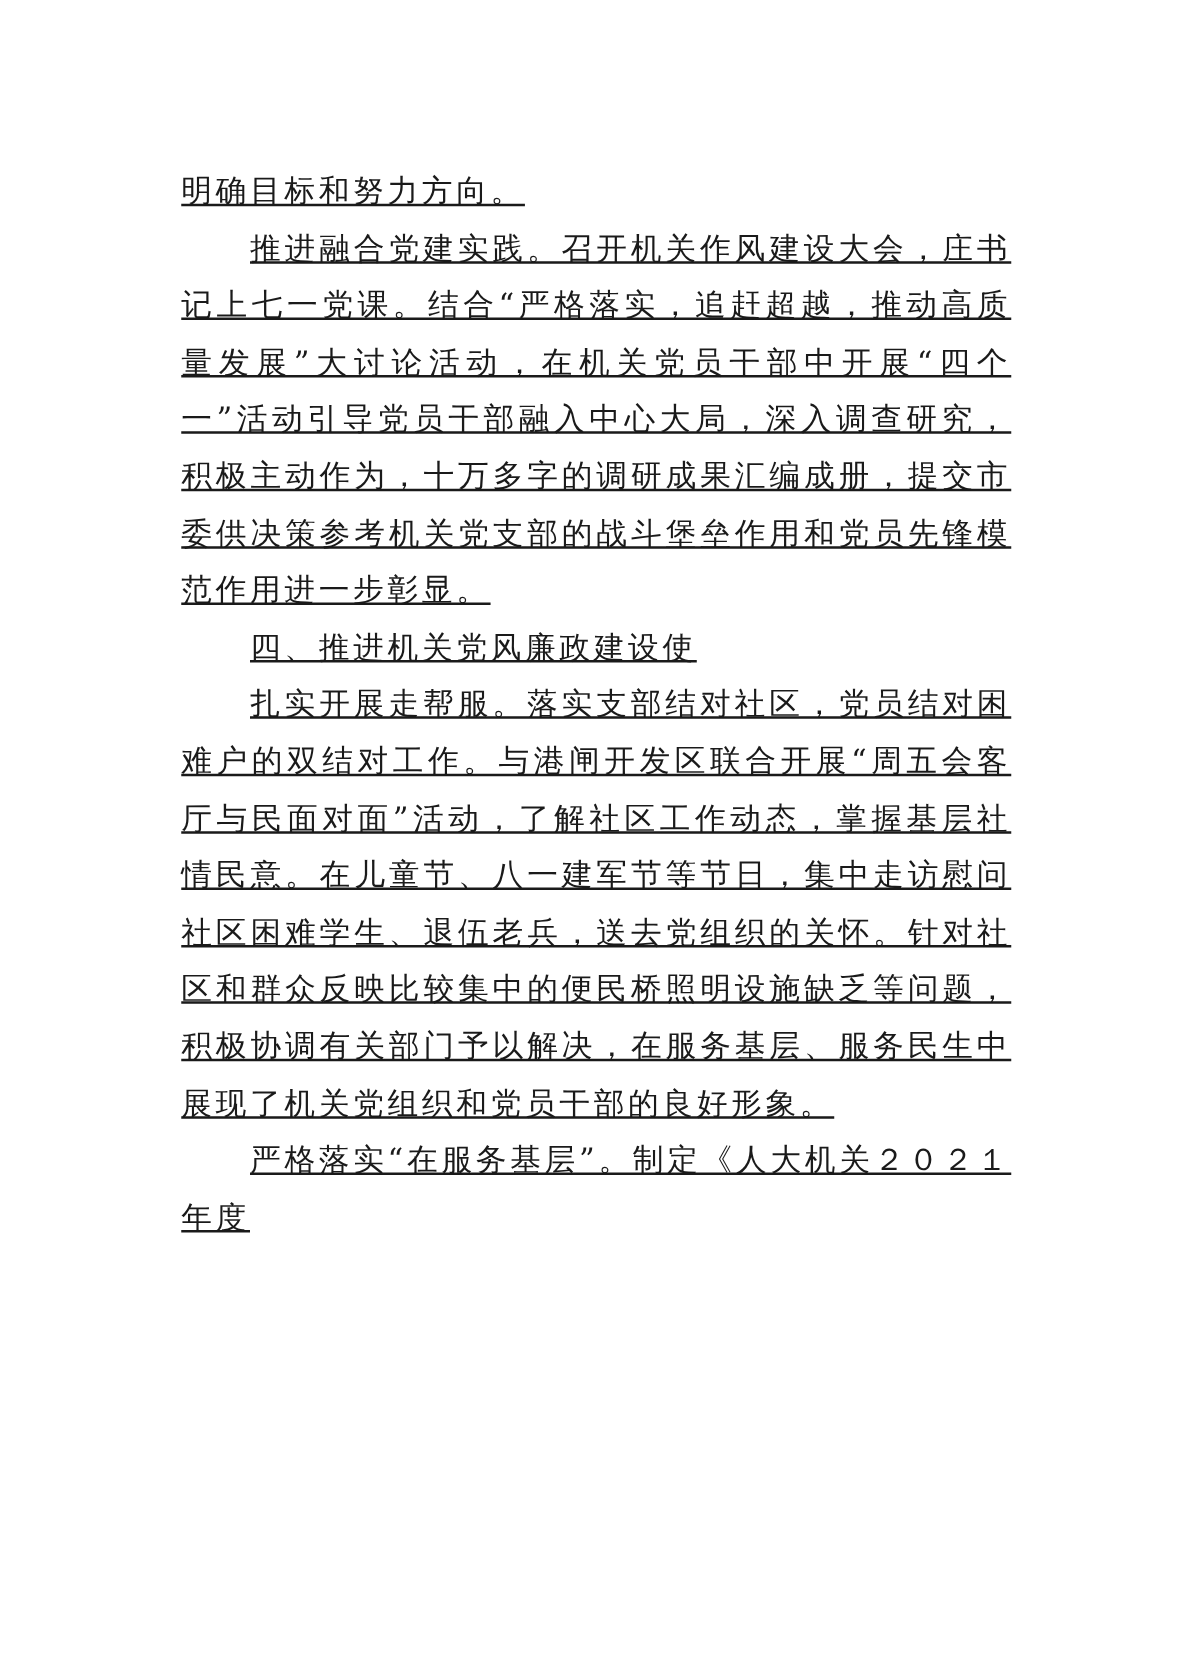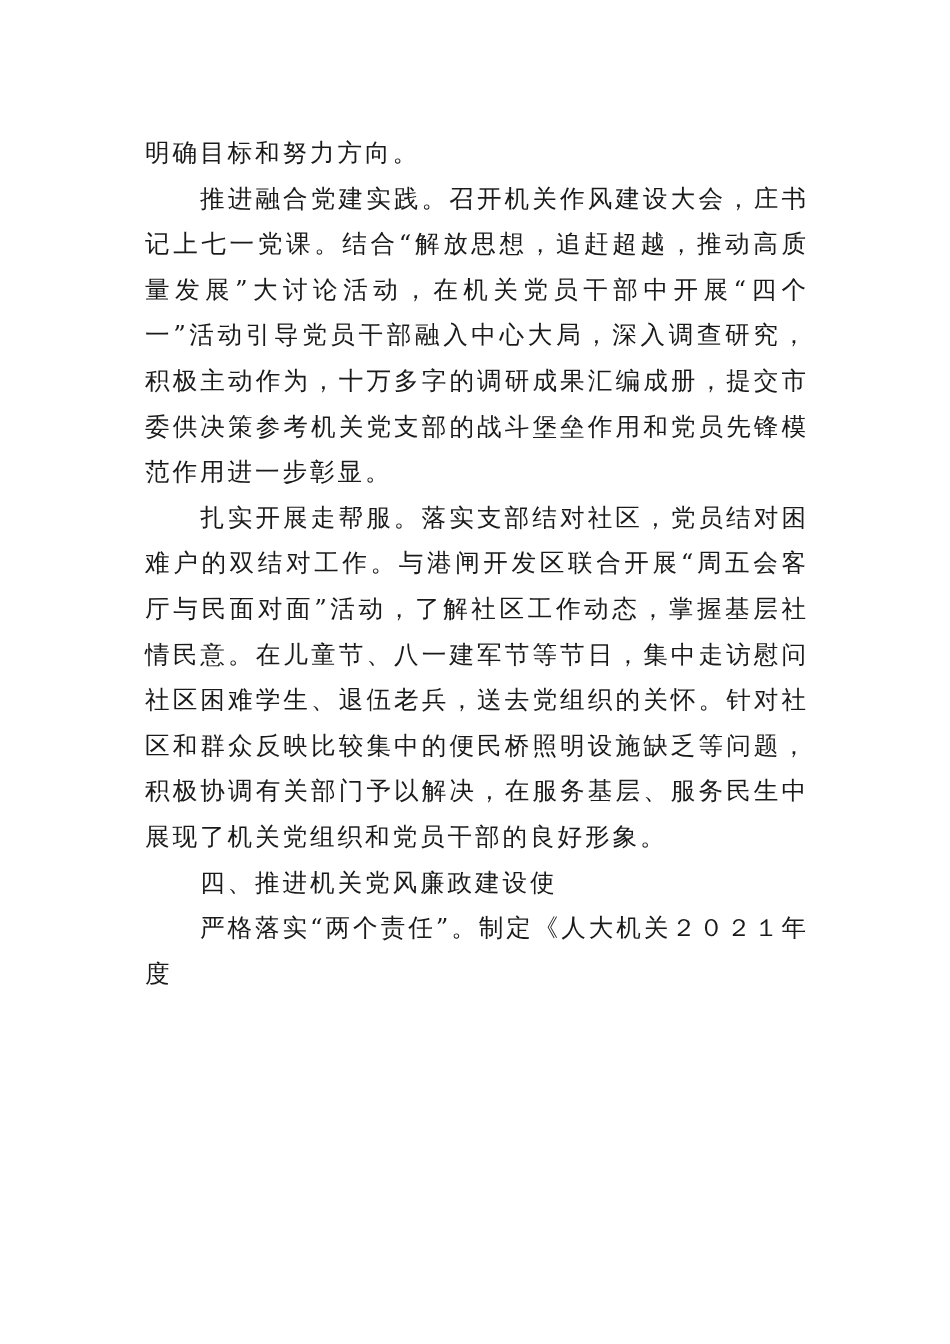--- a/index.html
+++ b/index.html
@@ -8,25 +8,25 @@
     position: absolute;
     left: 145px;
     top: 130px;
     width: 664px;
     font-family: "DejaVu Serif", "Liberation Serif", serif;
     font-size: 24.6px;
     line-height: 45.6px;
     color: #1a1a1a;
     letter-spacing: 2.9px;
   }
-  .para { margin: 0; padding: 0; text-align: justify; text-align-last: left; }
+  .para { margin: 0; padding: 0; text-align: justify; text-align-last: left; text-decoration: underline; }
   .indent { text-indent: 55px; }
 </style>
 </head>
 <body>
 
 <div class="page">
   <p class="para">明确目标和努力方向。</p>
-  <p class="para indent">推进融合党建实践。召开机关作风建设大会，庄书记上七一党课。结合“解放思想，追赶超越，推动高质量发展”大讨论活动，在机关党员干部中开展“四个一”活动引导党员干部融入中心大局，深入调查研究，积极主动作为，十万多字的调研成果汇编成册，提交市委供决策参考机关党支部的战斗堡垒作用和党员先锋模范作用进一步彰显。</p>
+  <p class="para indent">推进融合党建实践。召开机关作风建设大会，庄书记上七一党课。结合“严格落实，追赶超越，推动高质量发展”大讨论活动，在机关党员干部中开展“四个一”活动引导党员干部融入中心大局，深入调查研究，积极主动作为，十万多字的调研成果汇编成册，提交市委供决策参考机关党支部的战斗堡垒作用和党员先锋模范作用进一步彰显。</p>
+  <p class="para indent">四、推进机关党风廉政建设使</p>
   <p class="para indent">扎实开展走帮服。落实支部结对社区，党员结对困难户的双结对工作。与港闸开发区联合开展“周五会客厅与民面对面”活动，了解社区工作动态，掌握基层社情民意。在儿童节、八一建军节等节日，集中走访慰问社区困难学生、退伍老兵，送去党组织的关怀。针对社区和群众反映比较集中的便民桥照明设施缺乏等问题，积极协调有关部门予以解决，在服务基层、服务民生中展现了机关党组织和党员干部的良好形象。</p>
-  <p class="para indent">四、推进机关党风廉政建设使</p>
-  <p class="para indent">严格落实“两个责任”。制定《人大机关２０２１年度</p>
+  <p class="para indent">严格落实“在服务基层”。制定《人大机关２０２１年度</p>
 </div>
 
 </body></html>

